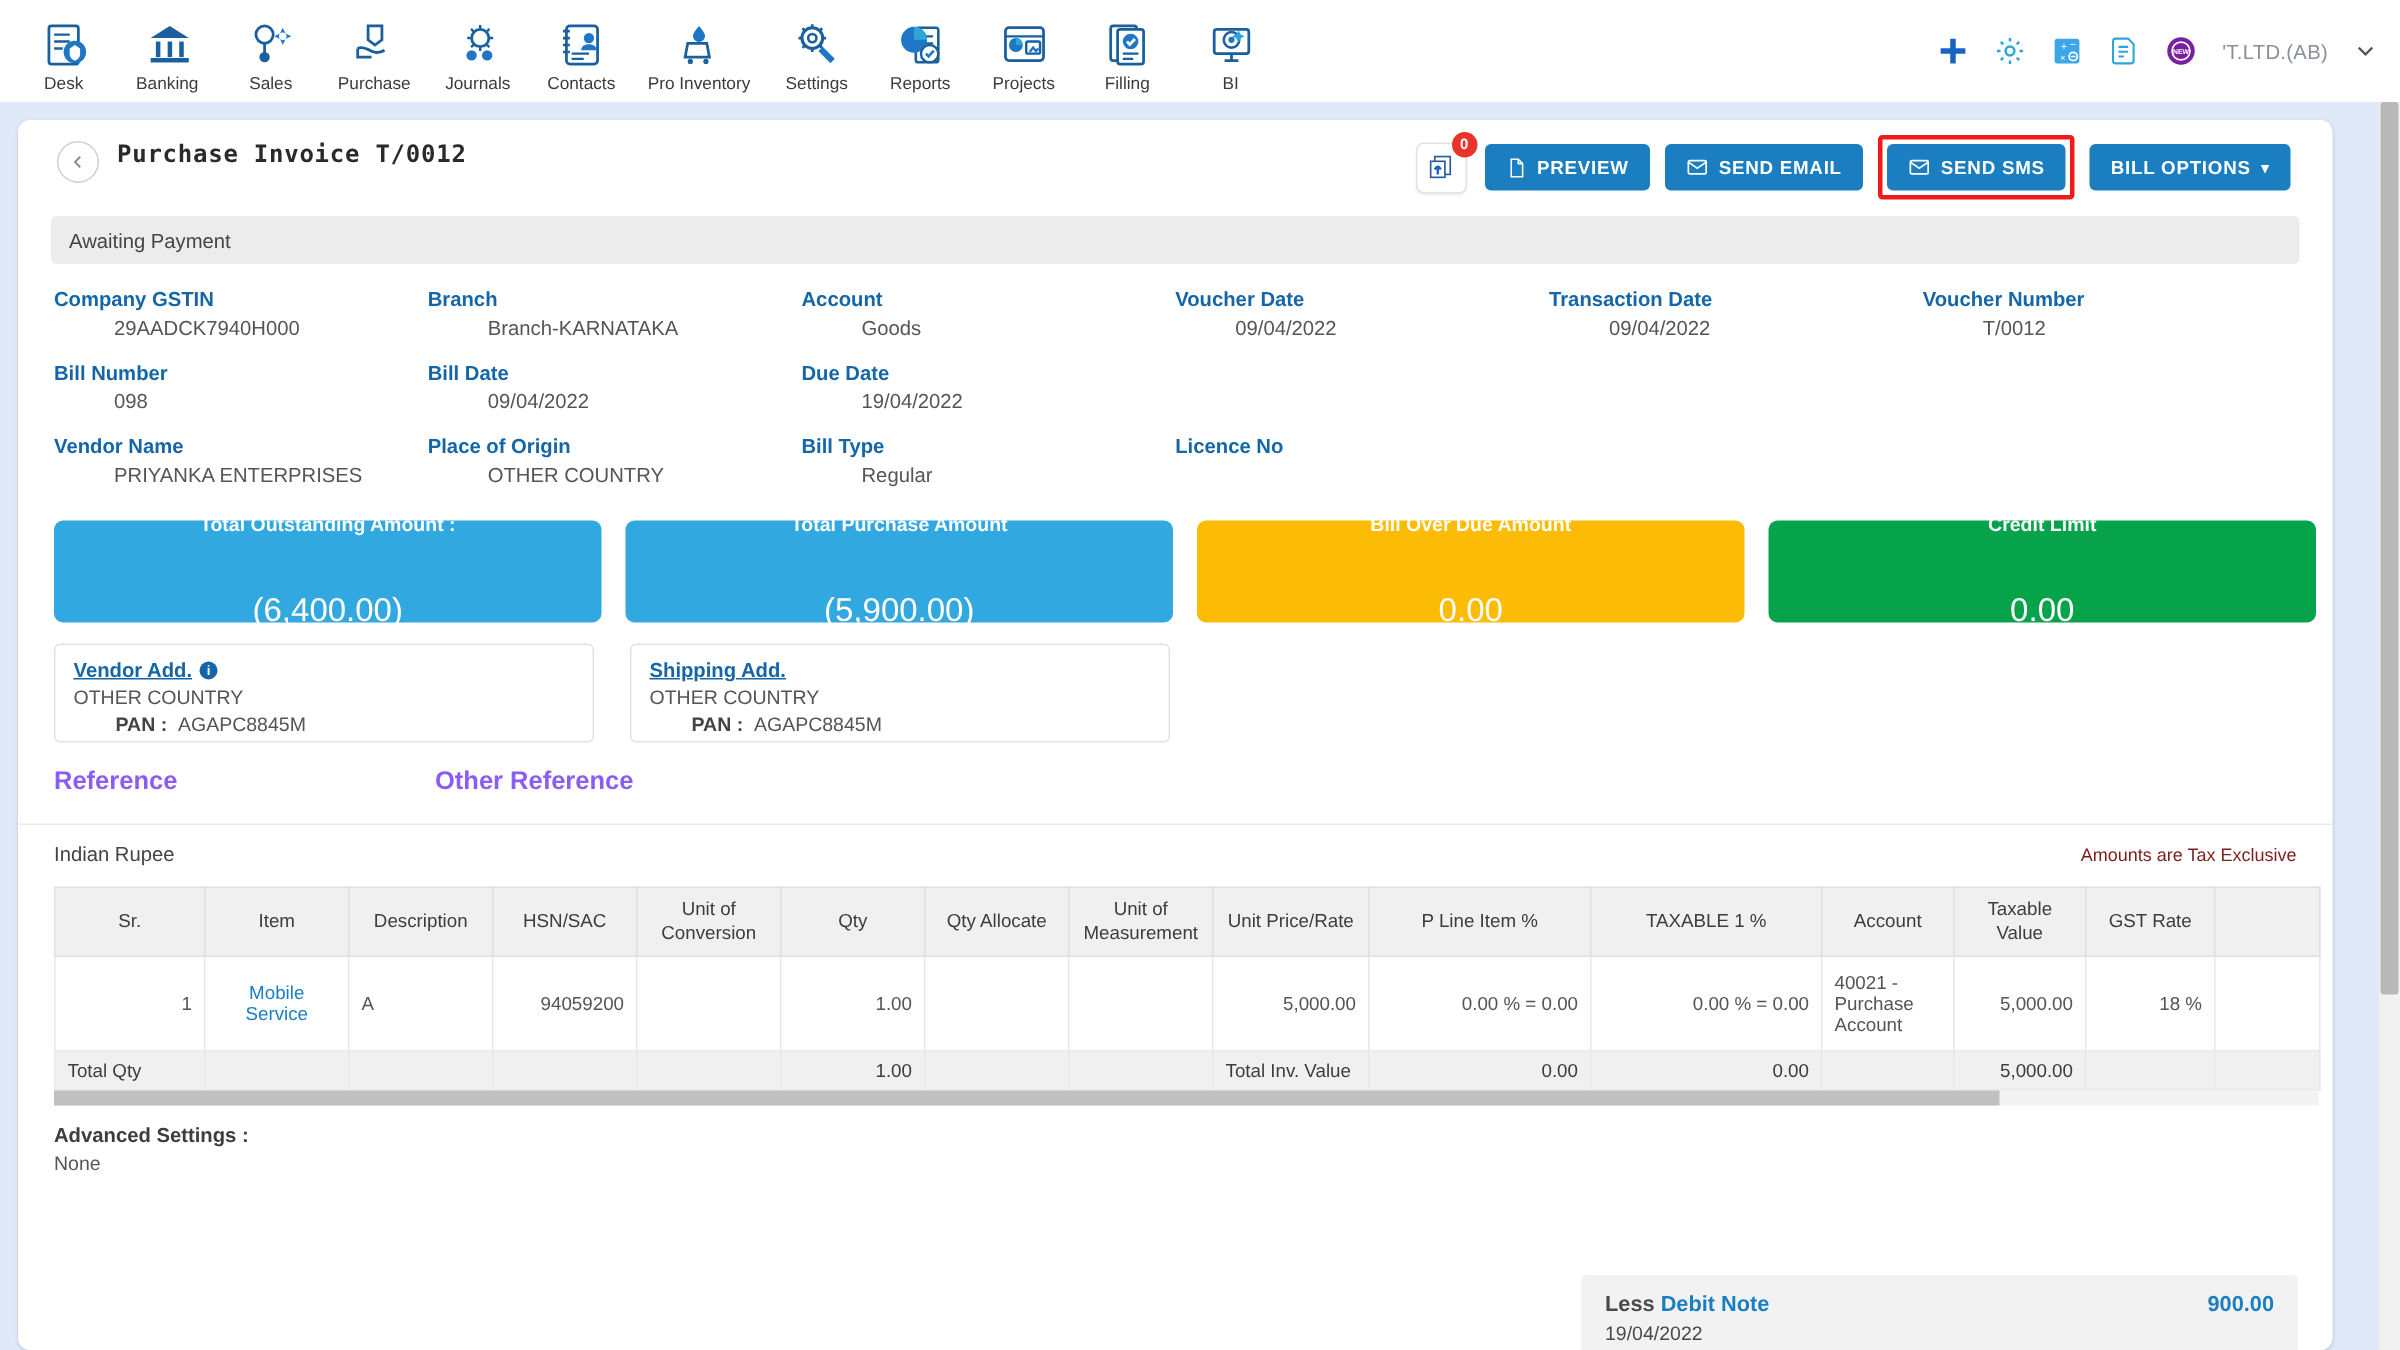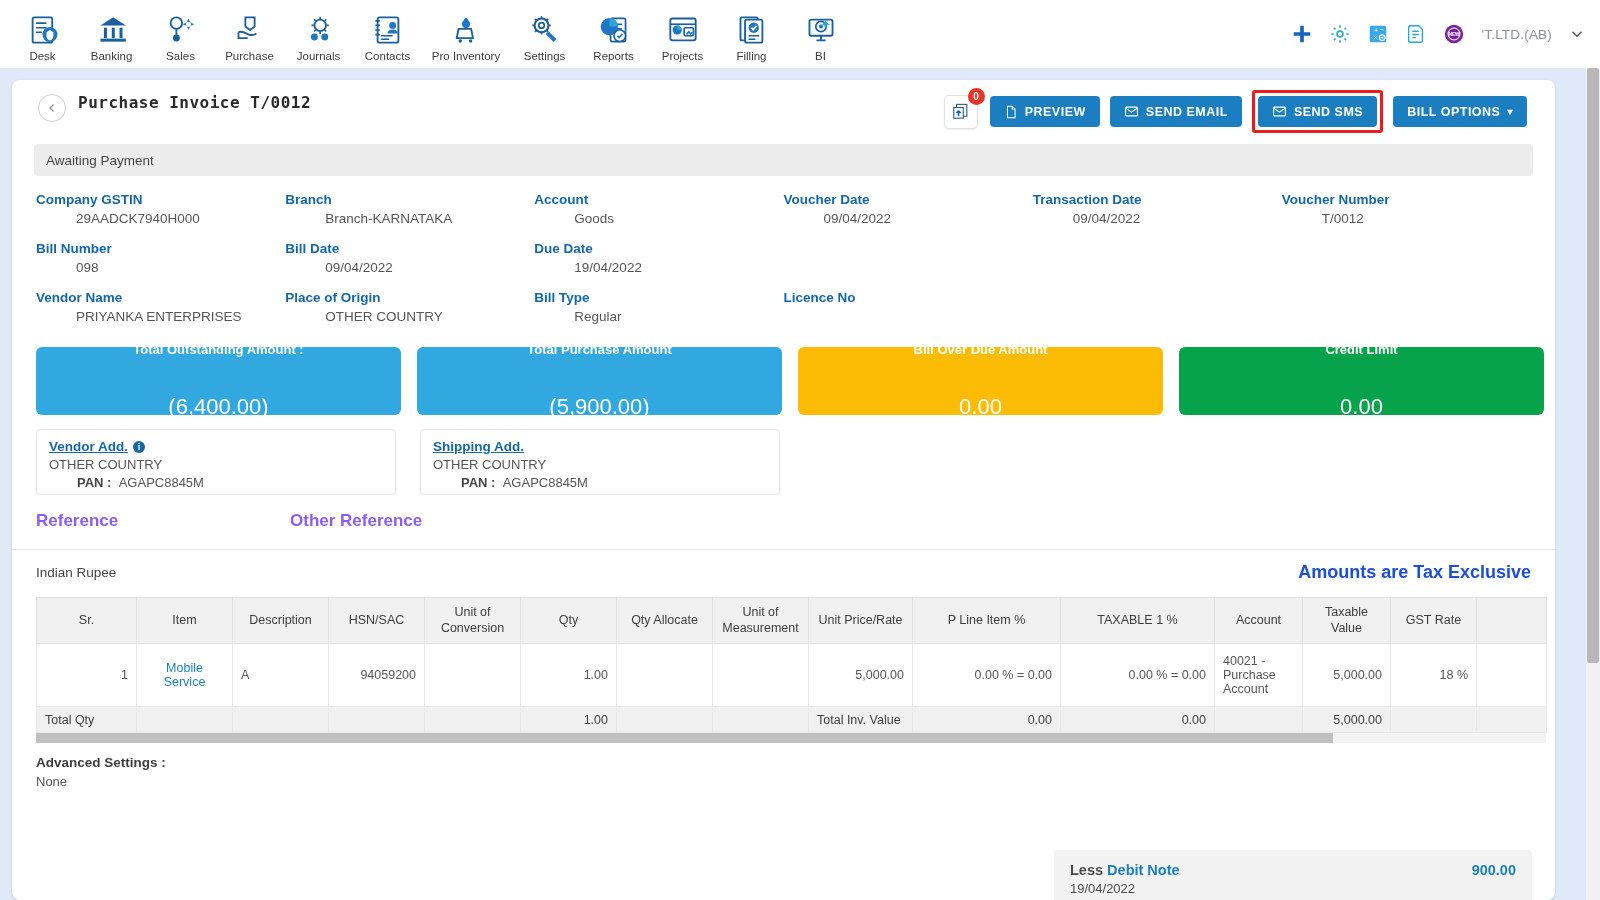--- a/index.html
+++ b/index.html
@@ -137,21 +137,21 @@
   #ref1 { width: 254px; }
 
   #divider { margin-top: 18px; border-top: 1px solid #eaeaea; }
 
   
   #currency-row {
     display: flex; align-items: center; justify-content: space-between;
     margin: 12px 24px 0 24px;
   }
   #currency { font-size: 13.5px; color: #444; }
-  #tax-note { font-size: 18px; color: #1d4ed8; font-weight: 700; }
+  #tax-note { font-size: 12px; color: #7f1d1d; font-weight: 400; }
 
   #table-wrap { margin: 14px 0 0 24px; width: 1510px; }
   table { border-collapse: collapse; width: 1510px; table-layout: fixed; }
   th {
     background: #f0f0f0; border: 1px solid #e0e0e0;
     font-size: 12.5px; font-weight: 400; color: #3d3d3d;
     padding: 7px 6px; text-align: center; vertical-align: middle;
     line-height: 1.25;
   }
   td {

